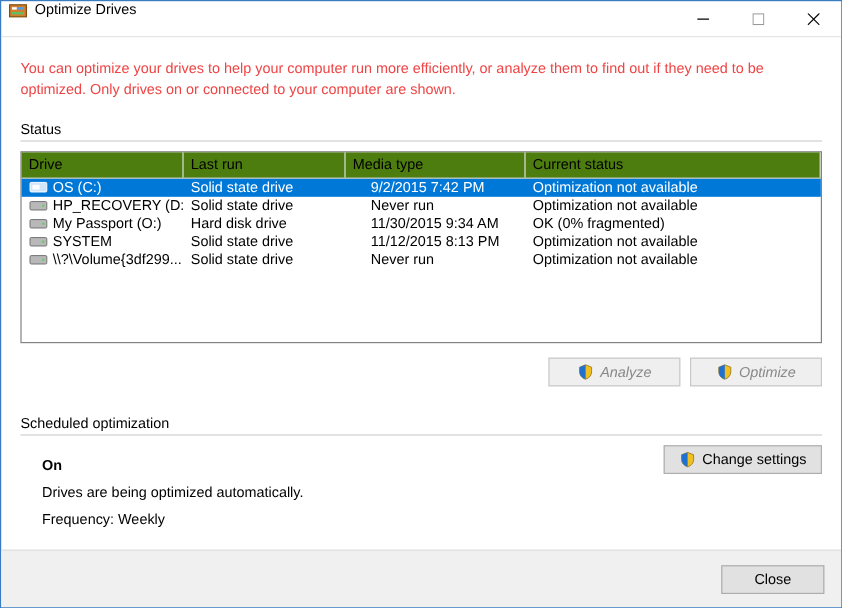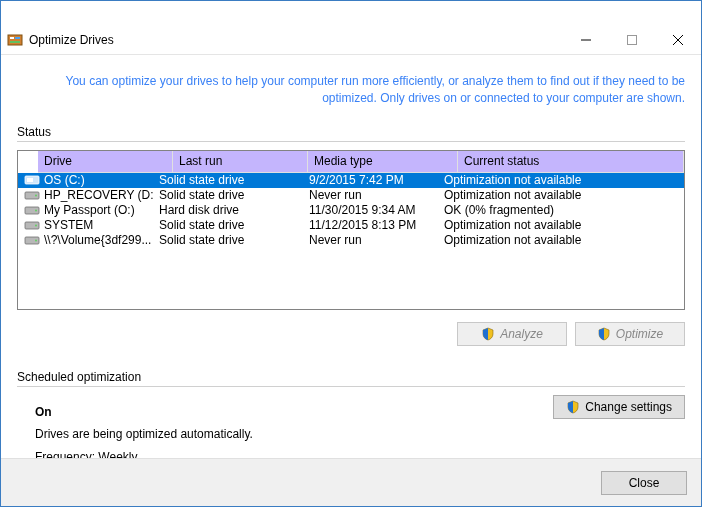--- a/index.html
+++ b/index.html
@@ -11,36 +11,34 @@
     color: #000;
     width: 702px;
     height: 507px;
     border: 1px solid #3a7cc2;
     overflow: hidden;
     position: relative;
   }
   .titlebar {
     height: 30px;
     display: flex;
-    align-items: center;
     padding-left: 6px;
     border-bottom: 1px solid #e5e5e5;
-    margin-top: 24px;
   }
   .titlebar .app-icon { width:16px; height:16px; margin-right:6px; display:inline-flex;}
   .titlebar .title { flex:1; font-size:12px;}
   .win-controls { display:flex; height:100%;}
   .win-btn { width:46px; display:flex; align-items:center; justify-content:center; color:#444;}
   .win-btn svg { width:10px; height:10px; }
   .content { padding: 10px 16px 0 16px; }
-  .intro { margin: 8px 0 18px 0; line-height:1.4; color:#3b82f6;text-align:right;}
+  .intro { margin: 8px 0 18px 0; line-height:1.4; color:#ef4444;}
   .section-label { margin-bottom:2px; color:#000;}
   .hr { height:1px; background:#d0d0d0; margin-bottom:8px;}
   .listbox { border:1px solid #828282; height:160px; background:#fff;}
-  .list-header { display:flex; height:22px; border-bottom:1px solid #e0e0e0; background:#c4b5fd;margin-left:20px;}
+  .list-header { display:flex; height:22px; border-bottom:1px solid #e0e0e0; background:#4d7c0f;}
   .list-header .col { padding:3px 6px; border-right:1px solid #e0e0e0; color:#000; font-weight:normal;}
   .col-drive{ width:135px;}
   .col-media{ width:150px;}
   .col-last{ width:135px;}
   .col-status{ flex:1; border-right:none;}
   .list-rows .row { display:flex; height:15px; align-items:center; padding:0;}
   .list-rows .row.selected { background:#0078d7; color:#fff;}
   .row .cell { padding:0 6px; overflow:hidden; white-space:nowrap; text-overflow:ellipsis;}
   .row .c-drive{ width:135px; display:flex; align-items:center; gap:4px;}
   .row .c-media{ width:150px;}

